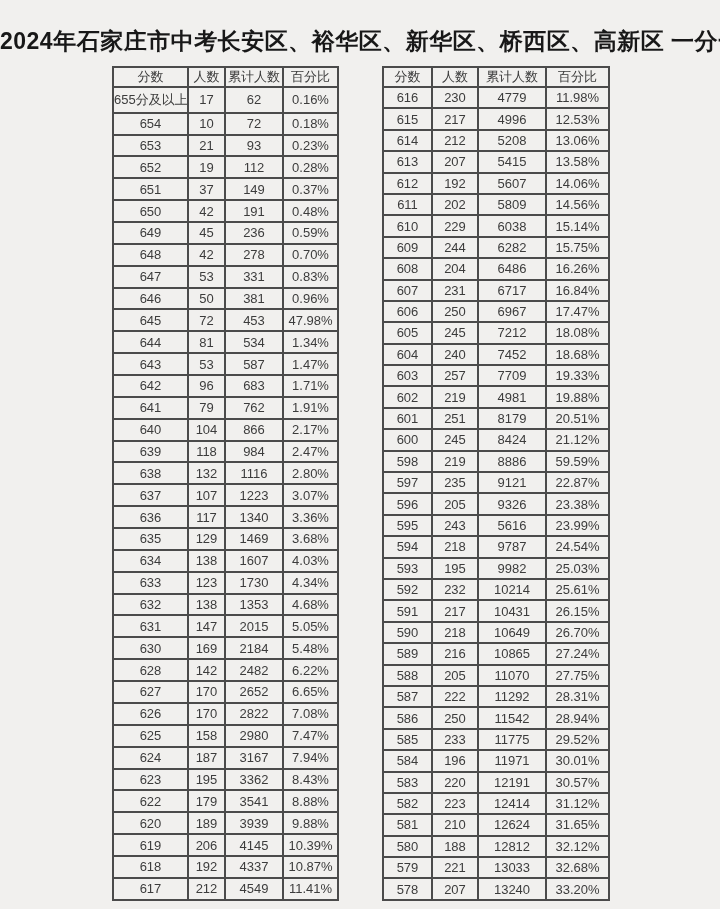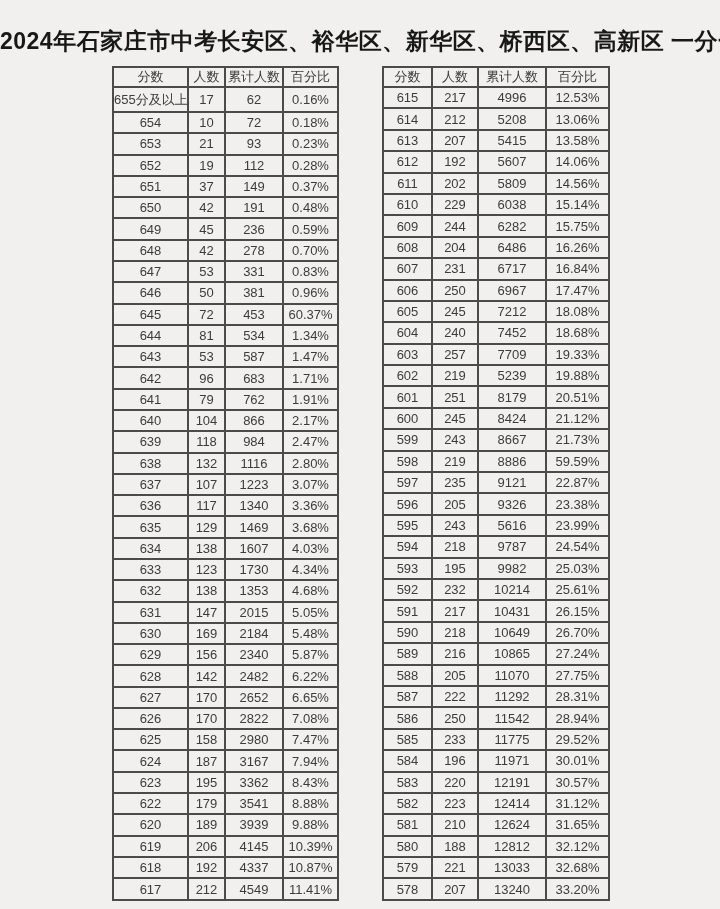--- a/index.html
+++ b/index.html
@@ -141,21 +141,21 @@
       <tr>
         <td>646</td>
         <td>50</td>
         <td>381</td>
         <td>0.96%</td>
       </tr>
       <tr>
         <td>645</td>
         <td>72</td>
         <td>453</td>
-        <td>60.37%</td>
+        <td>47.98%</td>
       </tr>
       <tr>
         <td>644</td>
         <td>81</td>
         <td>534</td>
         <td>1.34%</td>
       </tr>
       <tr>
         <td>643</td>
         <td>53</td>
@@ -232,26 +232,20 @@
         <td>631</td>
         <td>147</td>
         <td>2015</td>
         <td>5.05%</td>
       </tr>
       <tr>
         <td>630</td>
         <td>169</td>
         <td>2184</td>
         <td>5.48%</td>
-      </tr>
-      <tr>
-        <td>629</td>
-        <td>156</td>
-        <td>2340</td>
-        <td>5.87%</td>
       </tr>
       <tr>
         <td>628</td>
         <td>142</td>
         <td>2482</td>
         <td>6.22%</td>
       </tr>
       <tr>
         <td>627</td>
         <td>170</td>
@@ -325,20 +319,26 @@
   <thead>
     <tr>
         <th>分数</th>
         <th>人数</th>
         <th>累计人数</th>
         <th>百分比</th>
       </tr>
   </thead>
   <tbody>
       <tr>
+        <td>616</td>
+        <td>230</td>
+        <td>4779</td>
+        <td>11.98%</td>
+      </tr>
+      <tr>
         <td>615</td>
         <td>217</td>
         <td>4996</td>
         <td>12.53%</td>
       </tr>
       <tr>
         <td>614</td>
         <td>212</td>
         <td>5208</td>
         <td>13.06%</td>
@@ -405,42 +405,36 @@
       </tr>
       <tr>
         <td>603</td>
         <td>257</td>
         <td>7709</td>
         <td>19.33%</td>
       </tr>
       <tr>
         <td>602</td>
         <td>219</td>
-        <td>5239</td>
+        <td>4981</td>
         <td>19.88%</td>
       </tr>
       <tr>
         <td>601</td>
         <td>251</td>
         <td>8179</td>
         <td>20.51%</td>
       </tr>
       <tr>
         <td>600</td>
         <td>245</td>
         <td>8424</td>
         <td>21.12%</td>
       </tr>
       <tr>
-        <td>599</td>
-        <td>243</td>
-        <td>8667</td>
-        <td>21.73%</td>
-      </tr>
-      <tr>
         <td>598</td>
         <td>219</td>
         <td>8886</td>
         <td>59.59%</td>
       </tr>
       <tr>
         <td>597</td>
         <td>235</td>
         <td>9121</td>
         <td>22.87%</td>

